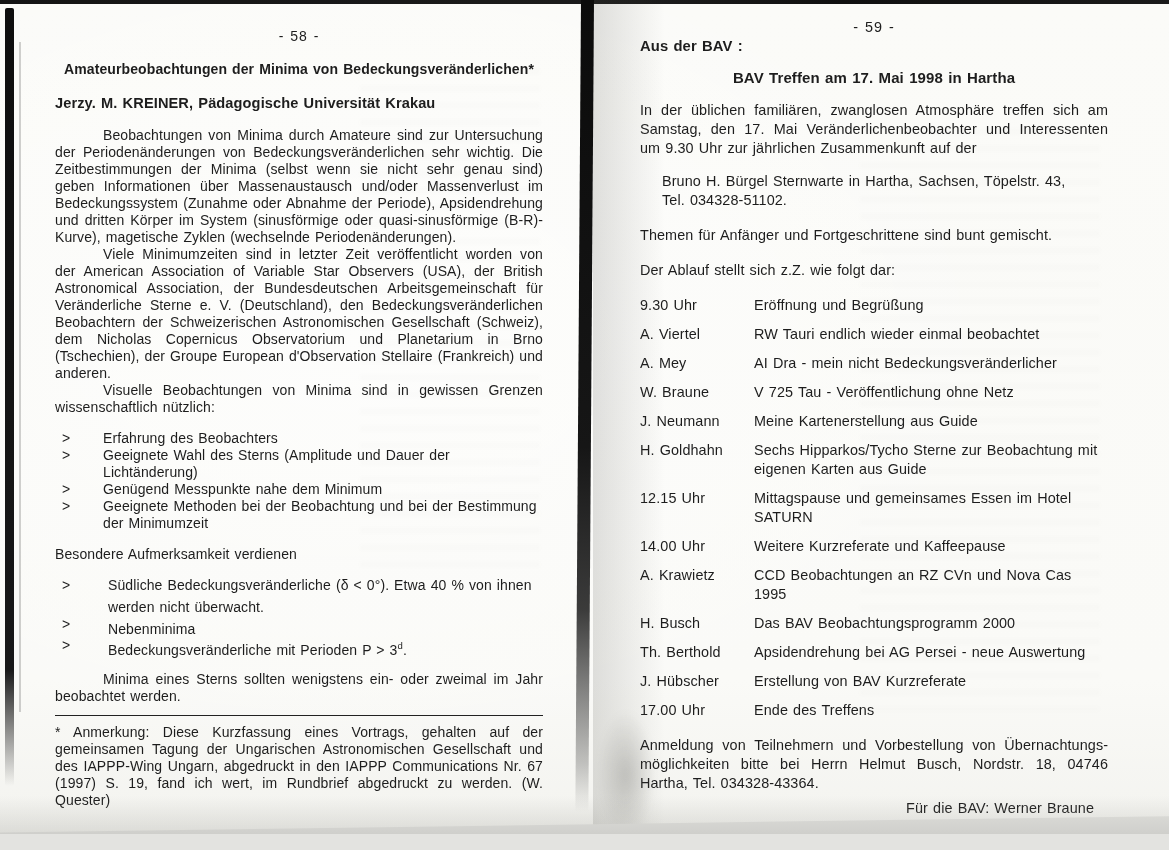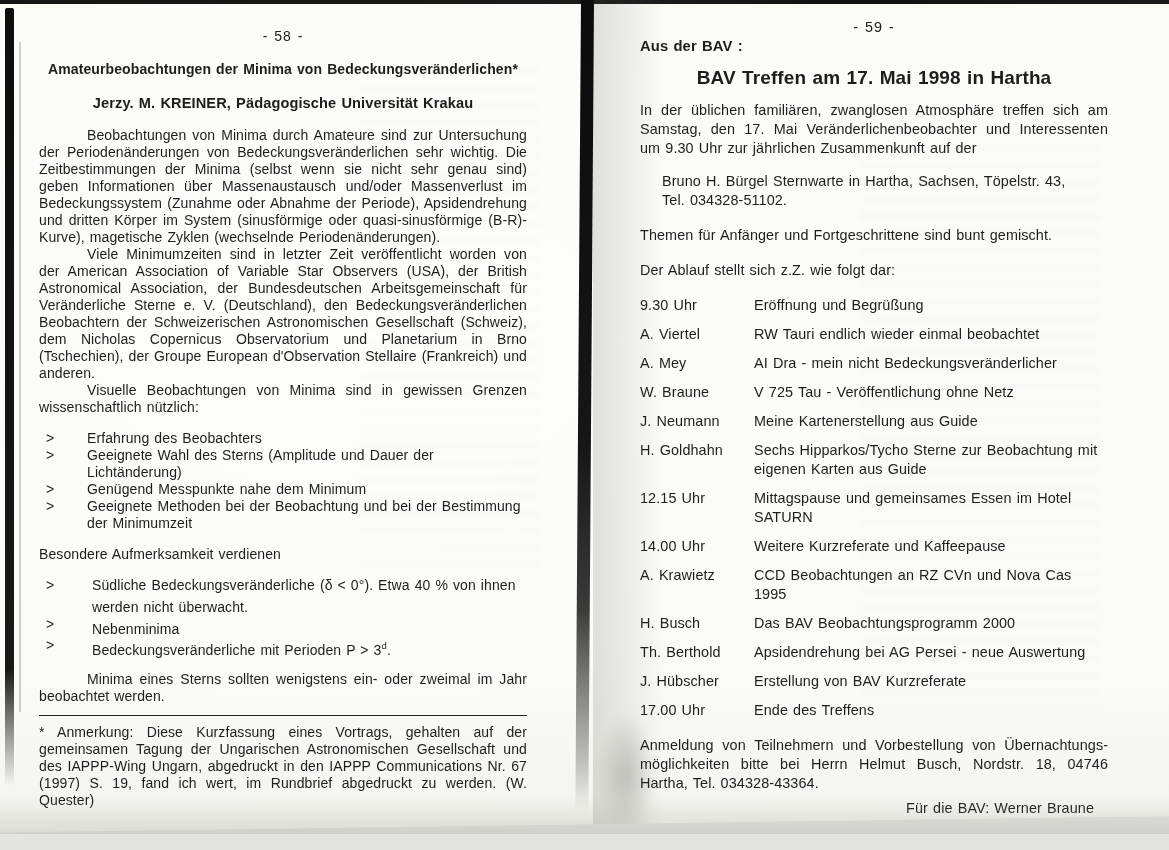--- a/index.html
+++ b/index.html
@@ -71,36 +71,35 @@
 
   
   .page {
     position: absolute;
     top: 0;
     font-size: 14px;
     line-height: 17px;
     letter-spacing: 0.1px;
     word-spacing: 1px;
   }
-  .page-left  { left: 39px;  width: 488px; padding-top: 28px; }
+  .page-left  { left: 55px;  width: 488px; padding-top: 28px; }
   .page-right { left: 640px; width: 468px; padding-top: 18px; font-size: 14.4px; line-height: 19px; }
 
   .pagenum { text-align: center; letter-spacing: 1px; }
   .page-right .pagenum { margin-bottom: 0; }
 
   .title {
     margin-top: 14px;
     text-align: center;
     font-weight: bold;
     font-size: 14px;
     line-height: 20px;
   }
   .author {
     margin-top: 14px;
-    text-align: center;
     font-weight: bold;
     font-size: 14.6px;
     line-height: 20px;
   }
 
   .body-block { margin-top: 14px; text-align: justify; }
   .para { text-indent: 48px; margin: 0; }
 
   .bullets { margin-top: 14px; }
   .bullet-row { display: flex; padding-left: 7px; }
@@ -120,21 +119,21 @@
   .footnote { margin-top: 8px; text-align: justify; }
 
   sup { font-size: 0.68em; }
 
   
   .kicker { font-weight: bold; font-size: 14.8px; }
   .heading {
     margin-top: 12px;
     text-align: center;
     font-weight: bold;
-    font-size: 19px;
+    font-size: 15px;
   }
   .intro { margin-top: 14px; text-align: justify; }
   .venue { margin-top: 14px; padding-left: 22px; }
   .themes, .ablauf { margin-top: 16px; }
 
   .schedule { margin-top: 16px; }
   .schedule-row { display: flex; margin-bottom: 10px; }
   .schedule-row .who  { width: 114px; flex: 0 0 114px; }
   .schedule-row .what { flex: 1; }
 

